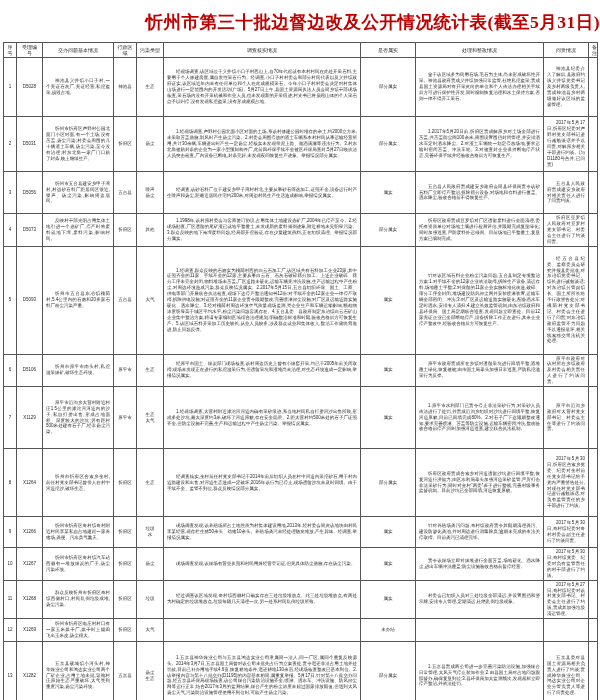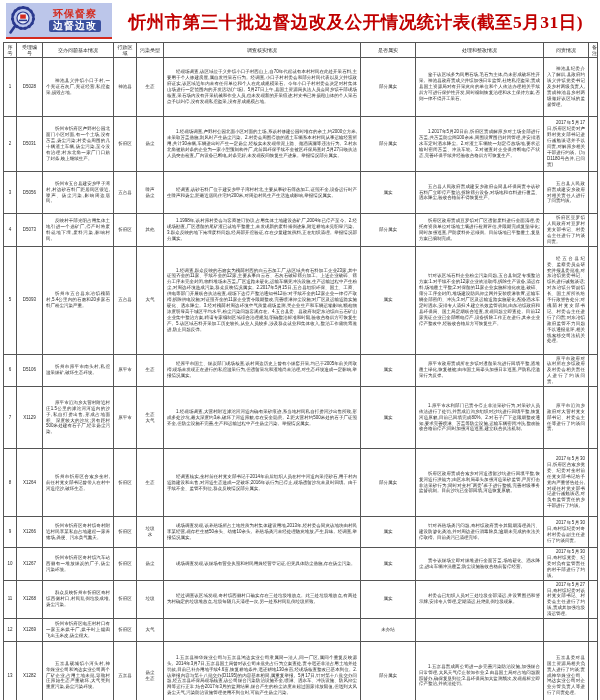--- a/index.html
+++ b/index.html
@@ -10,21 +10,21 @@
   html,body{width:600px;background:#fff;font-family:"Liberation Sans","DejaVu Sans",sans-serif;color:var(--ink);}
   .page{position:relative;width:600px;height:700px;background:#fff;overflow:hidden;}
 
   
   .hdr{position:relative;height:42px;}
   .logo{position:absolute;left:6px;top:3px;width:106px;height:36px;background:var(--logo-bg);border-bottom:2px solid var(--logo-red);display:flex;align-items:center;padding:1px 2px;}
   .emblem{width:32px;height:30px;flex:0 0 auto;}
   .logo-txt{flex:1;display:flex;flex-direction:column;align-items:center;gap:1px;}
   .logo-l1{color:var(--logo-red);font-weight:bold;font-size:10px;letter-spacing:1px;line-height:11px;}
   .logo-l2{color:#fff;background:var(--logo-blue);font-weight:bold;font-size:10px;letter-spacing:1px;line-height:12px;padding:0 4px;border-radius:2px;}
-  h1.title{position:absolute;left:112px;right:0;top:10px;text-align:center;color:var(--red);
+  h1.title{position:absolute;left:112px;right:0;top:10px;text-align:right;color:var(--red);
     font-family:"Liberation Serif","DejaVu Serif",serif;font-weight:bold;font-size:17.5px;letter-spacing:0.5px;}
 
   
   table.stat{border-collapse:collapse;table-layout:fixed;width:594px;margin:0 3px;}
   .stat th,.stat td{border:0.6px solid var(--line);vertical-align:middle;overflow:hidden;padding:1px 3px;}
   .stat th{font-size:5px;font-weight:normal;text-align:center;height:13px;line-height:6px;}
   .stat td{font-size:4.5px;line-height:5.9px;}
   col.c1{width:13px}col.c2{width:26px}col.c3{width:71px}col.c4{width:23px}col.c5{width:27px}
   col.c6{width:197px}col.c7{width:55px}col.c8{width:128px}col.c9{width:45px}col.c10{width:9px}
   td.ctr{text-align:center;}
@@ -36,34 +36,20 @@
   tbody tr:nth-child(7){height:62px}  tbody tr:nth-child(8){height:68px}
   tbody tr:nth-child(9){height:31px}  tbody tr:nth-child(10){height:24px}
   tbody tr:nth-child(11){height:25px} tbody tr:nth-child(12){height:23px}
   tbody tr:nth-child(13){height:68px}
 </style>
 </head>
 <body>
 
 <div class="page">
   <div class="hdr">
-    <div class="logo">
-      <svg class="emblem" viewBox="0 0 32 30">
-        <circle cx="15" cy="13" r="10.5" fill="none" stroke="#2b3a8f" stroke-width="2.4"></circle>
-        <circle cx="15" cy="13" r="10.5" fill="none" stroke="#2b3a8f" stroke-width="3" stroke-dasharray="2 2.4"></circle>
-        <circle cx="15" cy="13" r="6" fill="#e8ecf8" stroke="#2b3a8f" stroke-width="1.2"></circle>
-        <rect x="12.2" y="9.5" width="5.6" height="4.2" fill="#d42a1e"></rect>
-        <rect x="11" y="14.6" width="8" height="1.6" fill="#2b3a8f"></rect>
-        <line x1="7" y1="21" x2="2.5" y2="27.5" stroke="#2b3a8f" stroke-width="2.6" stroke-linecap="round"></line>
-      </svg>
-      <div class="logo-txt">
-        <div class="logo-l1">环保督察</div>
-        <div class="logo-l2">边督边改</div>
-      </div>
-    </div>
     <h1 class="title">忻州市第三十批边督边改及公开情况统计表(截至5月31日)</h1>
   </div>
 
   <table class="stat">
     <colgroup>
       <col class="c1">
         <col class="c2">
         <col class="c3">
         <col class="c4">
         <col class="c5">

